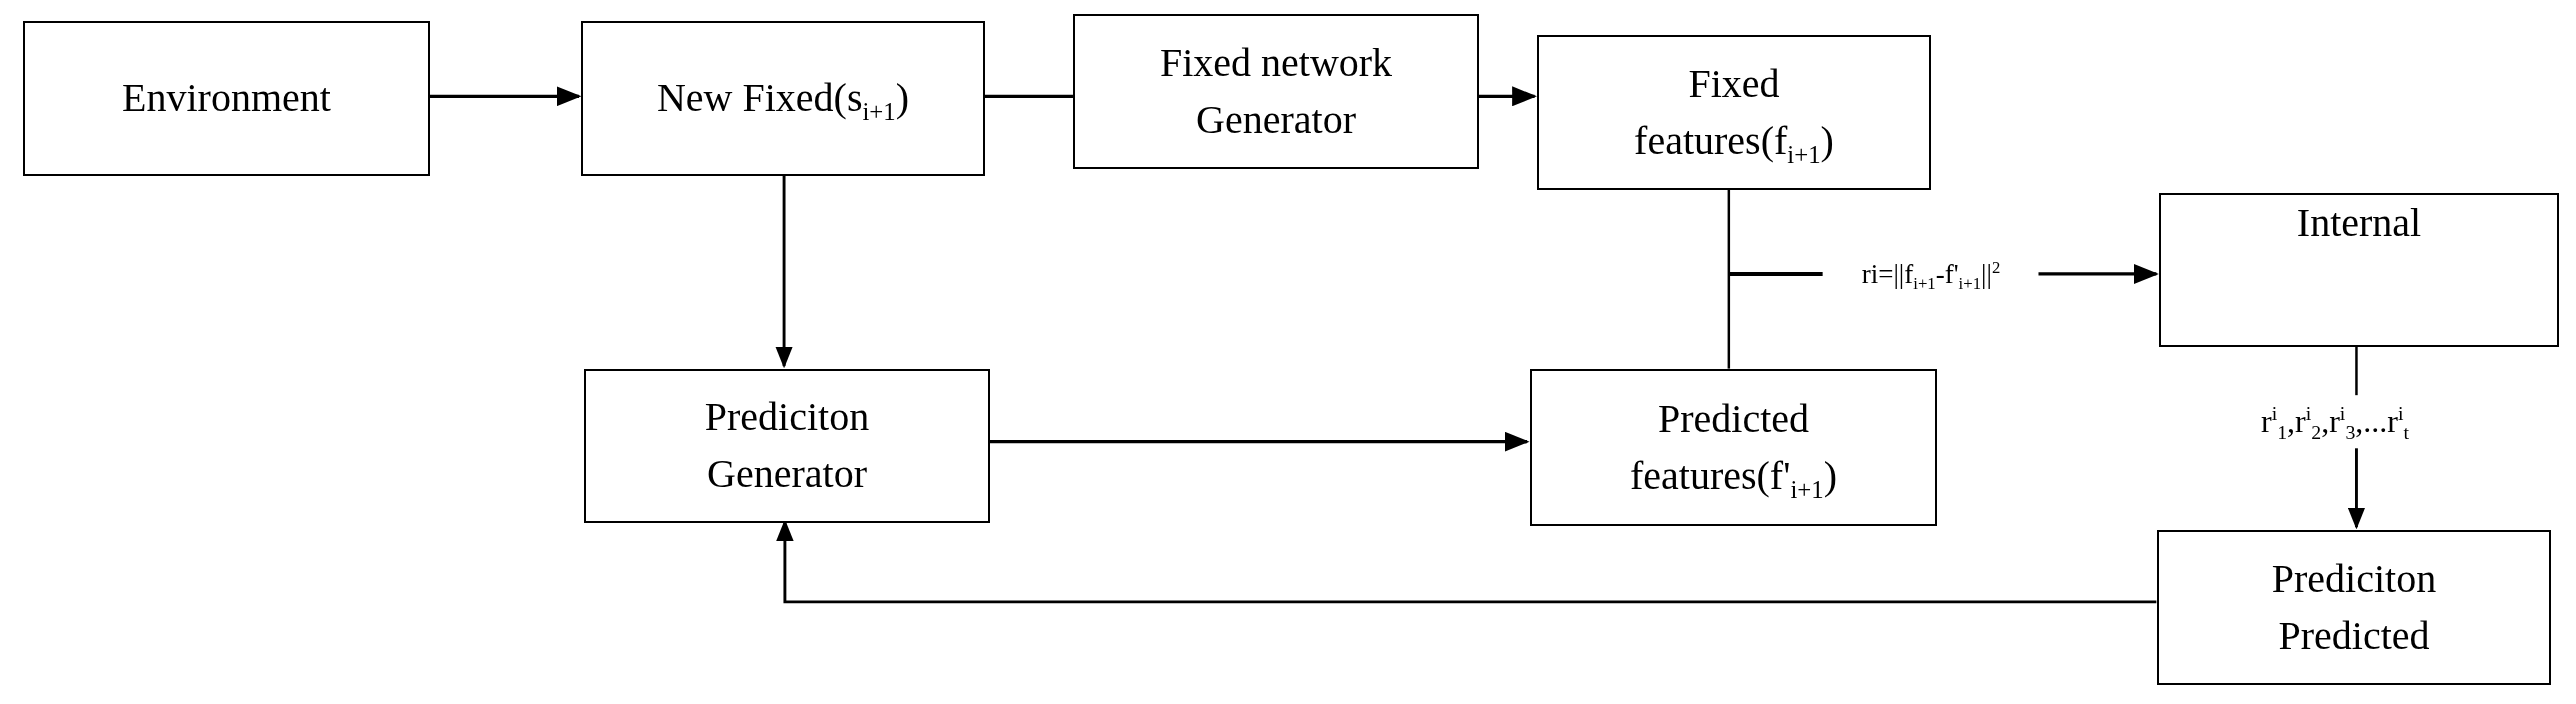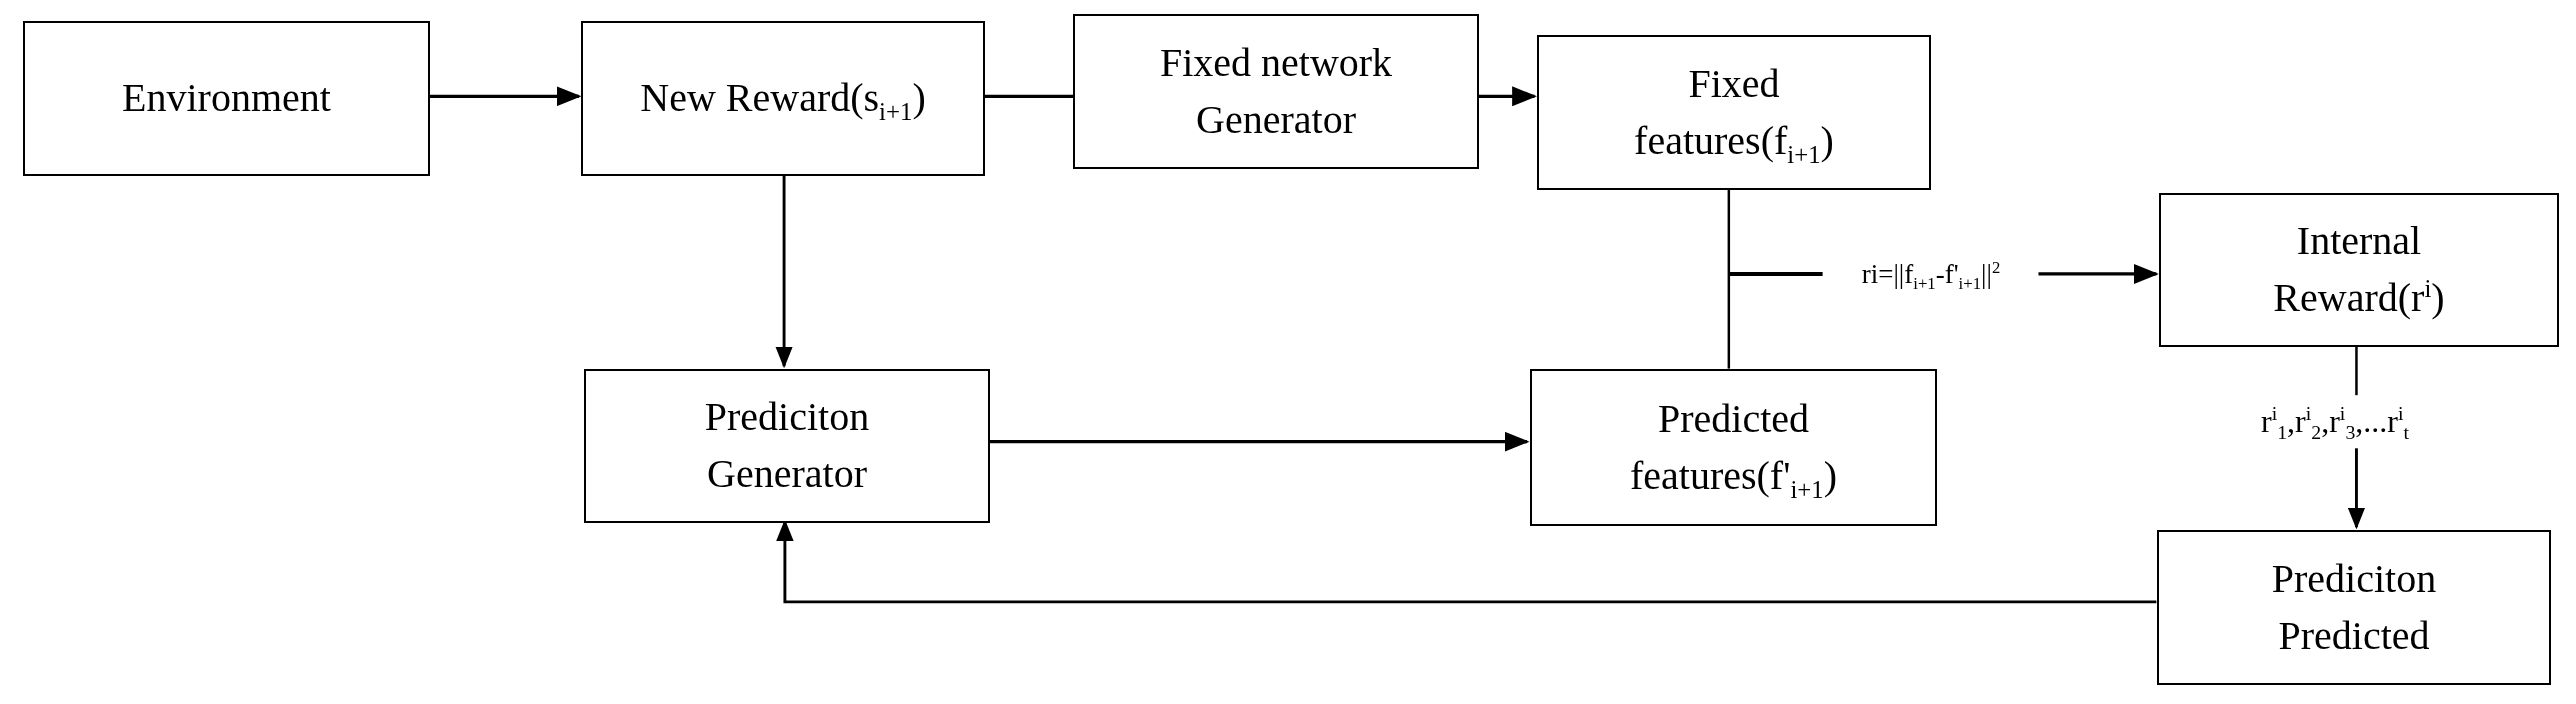--- a/index.html
+++ b/index.html
@@ -19,21 +19,21 @@
   }
   #formula-label { left:1931px; top:274px; font-size:27px; }
   #sequence-label { left:2335px; top:421px; font-size:32px; }
   sub { font-size:62%; line-height:0; }
   sup { font-size:62%; line-height:0; }
   
   #box-environment          { left:23px;   top:21px;  width:403px; height:151px;text-align:center; }
   #box-new-state            { left:581px;  top:21px;  width:400px; height:151px; }
   #box-fixed-network-gen    { left:1073px; top:14px;  width:402px; height:151px; }
   #box-fixed-features       { left:1537px; top:21px;  width:390px; height:151px;margin-top:14px; }
-  #box-internal-reward      { left:2159px; top:193px; width:396px; height:150px; }
+  #box-internal-reward      { left:2159px; top:193px; width:396px; height:150px;justify-content:space-between; }
   #box-prediction-generator { left:584px;  top:369px; width:402px; height:150px; }
   #box-predicted-features   { left:1530px; top:369px; width:403px; height:153px; }
   #box-prediction-optimizer { left:2157px; top:530px; width:390px; height:151px; }
 </style>
 </head>
 <body>
 
 <div id="stage">
 
   <svg id="wires" width="2576" height="704" viewBox="0 0 3102 848">
@@ -53,36 +53,35 @@
     <path d="M2838,413 V476" stroke="#000" stroke-width="3" fill="none"></path>
     <path d="M2838,540 V635" stroke="#000" stroke-width="3.5" fill="none" marker-end="url(#ah)"></path>
     <path d="M2597,725 H945 V628" stroke="#000" stroke-width="3.5" fill="none" marker-end="url(#ah)"></path>
   </svg>
 
   <div class="box" id="box-environment">
     <div>Environment</div>
   </div>
 
   <div class="box" id="box-new-state">
-    <div><span>New Reward(s</span><sub>i+1</sub><span>)</span></div>
+    <div><span>New Fixed(s</span><sub>i+1</sub><span>)</span></div>
   </div>
 
   <div class="box" id="box-fixed-network-gen">
     <div>Fixed network</div>
     <div>Generator</div>
   </div>
 
   <div class="box" id="box-fixed-features">
     <div>Fixed</div>
     <div><span>features(f</span><sub>i+1</sub><span>)</span></div>
   </div>
 
   <div class="box" id="box-internal-reward">
     <div>Internal</div>
-    <div><span>Reward(r</span><sup>i</sup><span>)</span></div>
   </div>
 
   <div class="box" id="box-prediction-generator">
     <div>Prediciton</div>
     <div>Generator</div>
   </div>
 
   <div class="box" id="box-predicted-features">
     <div>Predicted</div>
     <div><span>features(f'</span><sub>i+1</sub><span>)</span></div>

